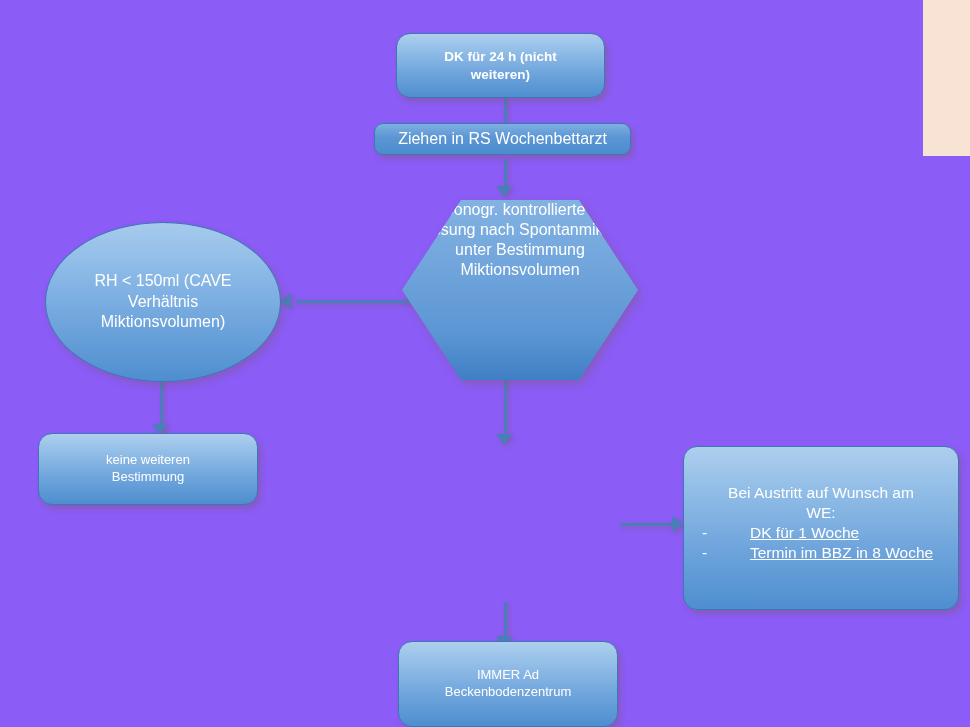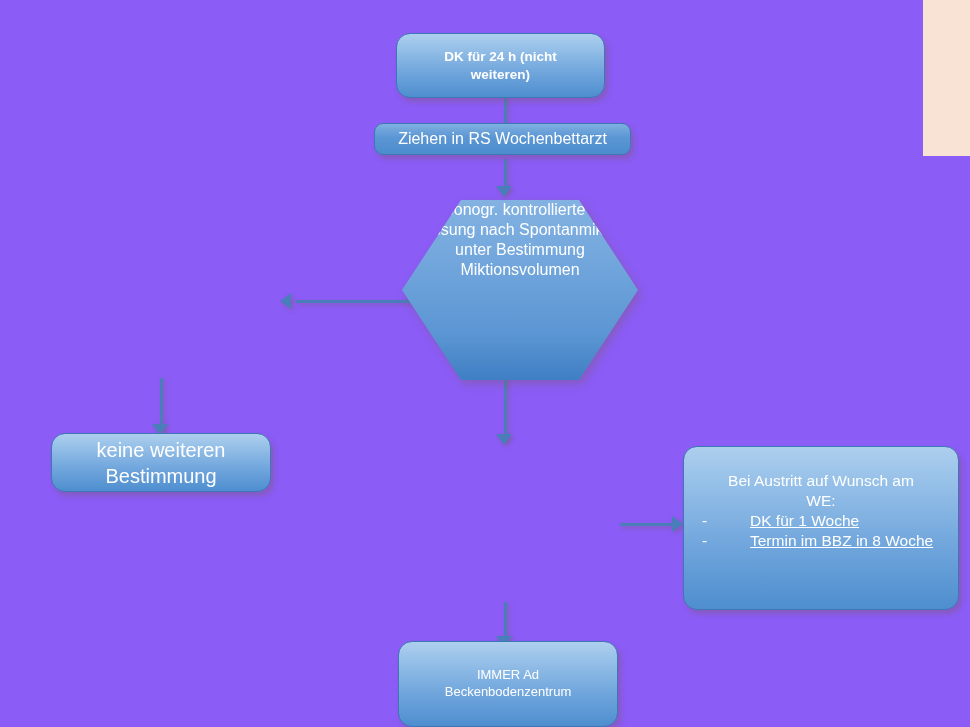--- a/index.html
+++ b/index.html
@@ -95,21 +95,21 @@
     border-right: 11px solid #4A7EBB;
   }
   .ah-right {
     border-top: 8px solid transparent;
     border-bottom: 8px solid transparent;
     border-left: 11px solid #4A7EBB;
   }
 
   .list-node {
     display: block;
-    padding: 24px 14px 0 14px;
+    padding: 36px 14px 0 14px;
   }
   .list-head { text-align: center; }
   .bullet-row {
     display: flex;
     align-items: flex-start;
     padding-left: 4px;
   }
   .bullet-dash { width: 48px; flex: 0 0 48px; text-align: left; }
   .bullet-text { text-align: left; text-decoration: underline; }
 </style>
@@ -150,22 +150,29 @@
   <div class="node rrect-flat" style="left:374px; top:123px; width:257px; height:32px; font-size:16px;">
     <span>Ziehen in RS Wochenbettarzt</span>
   </div>
 
   <div class="hexwrap" style="left:402px; top:200px; width:236px; height:180px;">
     <div class="hex" style="font-size:16px;">
       <span class="hex-label">1x Sonogr. kontrollierte RH-Messung nach Spontanmiktion unter Bestimmung Miktionsvolumen</span>
     </div>
   </div>
 
-
-  <div class="node rrect" style="left:51px; top:433px; width:220px; height:59px; font-size:20px;">
+  <div class="node ellipse" style="left:45px; top:222px; width:236px; height:160px; font-size:16px;">
+    <div>
+      <span>RH &lt; 150ml (CAVE</span><br>
+      <span>Verhältnis</span><br>
+      <span>Miktionsvolumen)</span>
+    </div>
+  </div>
+
+  <div class="node rrect" style="left:38px; top:433px; width:220px; height:72px; font-size:13px;">
     <div>
       <span>keine weiteren</span><br>
       <span>Bestimmung</span>
     </div>
   </div>
 
 
   <div class="node rrect list-node" style="left:683px; top:446px; width:276px; height:164px; font-size:15.5px;">
     <div class="list-head">
       <span>Bei Austritt auf Wunsch am</span><br>

